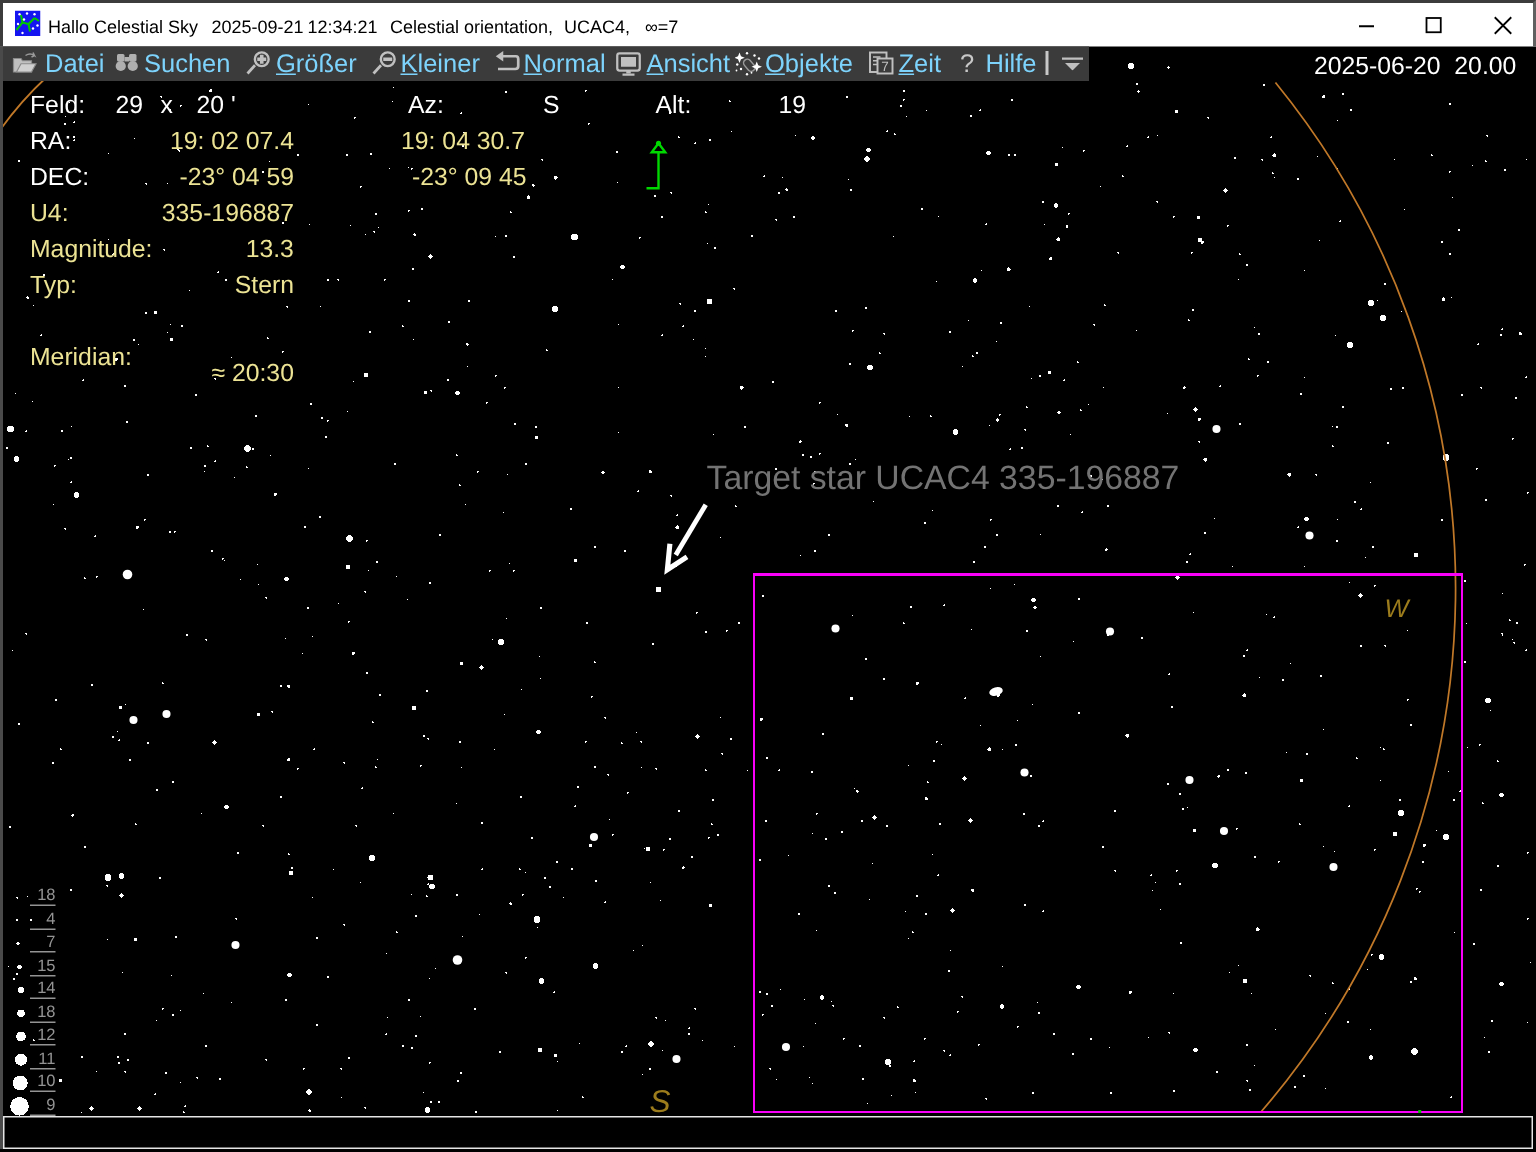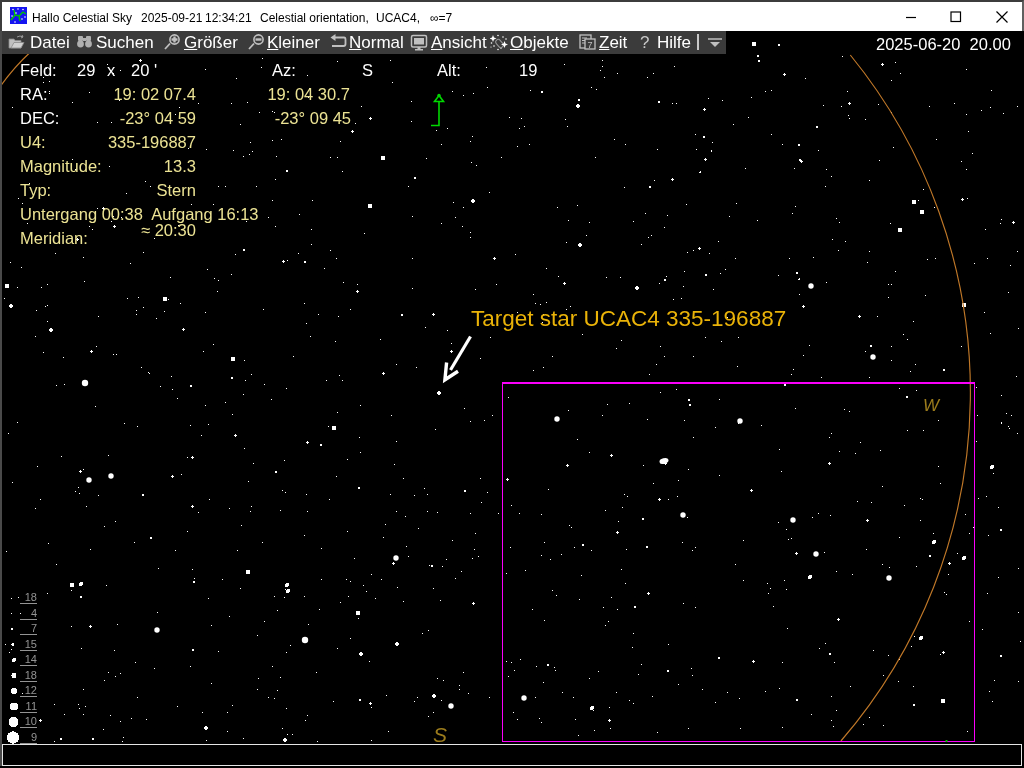--- a/index.html
+++ b/index.html
@@ -1,30 +1,30 @@
 <!DOCTYPE html>
 <html><head><meta charset="utf-8">
 <style>
 html,body{margin:0;padding:0;width:1024px;height:768px;background:#000;overflow:hidden}
 *{box-sizing:border-box;font-family:"Liberation Sans",sans-serif}
 #win{position:absolute;left:0;top:0;width:1024px;height:768px;background:#000}
 #titlebar{position:absolute;left:0;top:0;width:1024px;height:31px;background:#fff;border-top:2px solid #3c3c3c;border-left:2px solid #3c3c3c;border-right:2px solid #606060}
 #title-ico{position:absolute;left:8px;top:5px;width:17px;height:17px}
 .tt{position:absolute;top:9px;font-size:12px;color:#000;white-space:pre}
 #menubar{position:absolute;left:2px;top:31px;width:724px;height:23px;background:#3b3b3b}
-.mi{position:absolute;top:0;height:23px;color:#ffffff;font-size:17px;line-height:23px;white-space:pre}
+.mi{position:absolute;top:0;height:23px;color:#7dd3fc;font-size:17px;line-height:23px;white-space:pre}
 .mico{position:absolute;top:3px}
 #datetime{position:absolute;left:876px;top:35.3px;width:145px;font-size:16.5px;color:#fff;white-space:pre}
 #sky{position:absolute;left:0;top:0}
 .iline{position:absolute;font-size:16.5px;white-space:pre}
 .w{color:#fff}
 .y{color:#ece394}
 #maglegend div{position:absolute;left:20px;width:17px;color:#949494;font-size:11px;text-align:right;border-bottom:1px solid #949494;white-space:pre}
 #statusbar{position:absolute;left:2px;top:744px;width:1020px;height:22px;background:#000;border:1px solid #e5e5e5}
-#target-label{position:absolute;left:471px;top:306.2px;color:#eab308;font-size:22.5px}
+#target-label{position:absolute;left:471px;top:306.2px;color:#737373;font-size:22.5px}
 .wlbl{position:absolute;color:#9c7c1c;font-size:16px;font-style:italic}
 </style></head>
 <body>
 <div id="win">
 <svg id="sky" width="1024" height="768" viewBox="0 0 1024 768">
   <rect x="0" y="0" width="1024" height="768" fill="#000"></rect>
   <g fill="#fff" shape-rendering="crispEdges">
         <circle cx="653.5" cy="73.5" r="0.6"></circle>
         <circle cx="252.5" cy="151.5" r="0.55"></circle>
         <circle cx="691.5" cy="668.5" r="0.55"></circle>
@@ -1057,23 +1057,22 @@
 <div class="iline y" style="left:267.4px;top:84.8px">19: 04 30.7</div>
 <div class="iline w" style="left:20px;top:108.8px">DEC:</div>
 <div class="iline y" style="left:119.7px;top:108.8px">-23° 04 59</div>
 <div class="iline y" style="left:274.7px;top:108.8px">-23° 09 45</div>
 <div class="iline y" style="left:20px;top:132.8px">U4:</div>
 <div class="iline y" style="left:107.9px;top:132.8px">335-196887</div>
 <div class="iline y" style="left:20px;top:156.8px">Magnitude:</div>
 <div class="iline y" style="left:163.8px;top:156.8px">13.3</div>
 <div class="iline y" style="left:20px;top:180.8px">Typ:</div>
 <div class="iline y" style="left:156.5px;top:180.8px">Stern</div>
-<div class="iline y" style="left:20px;top:204.8px">Untergang 00:38  Aufgang 16:13</div>
 <div class="iline y" style="left:20px;top:228.8px">Meridian:</div>
-<div class="iline y" style="left:141px;top:221px">≈ 20:30</div>
+<div class="iline y" style="left:141px;top:240px">≈ 20:30</div>
 
 <div id="target-label">Target star UCAC4 335-196887</div>
 <div class="wlbl" style="left:923px;top:395.5px;font-size:17px">W</div>
 <div class="wlbl" style="left:433px;top:723px;font-size:21px">S</div>
 
 <div id="maglegend">
 <div style="top:591.4px">18</div>
 <div style="top:606.9px">4</div>
 <div style="top:622.4px">7</div>
 <div style="top:637.9px">15</div>

